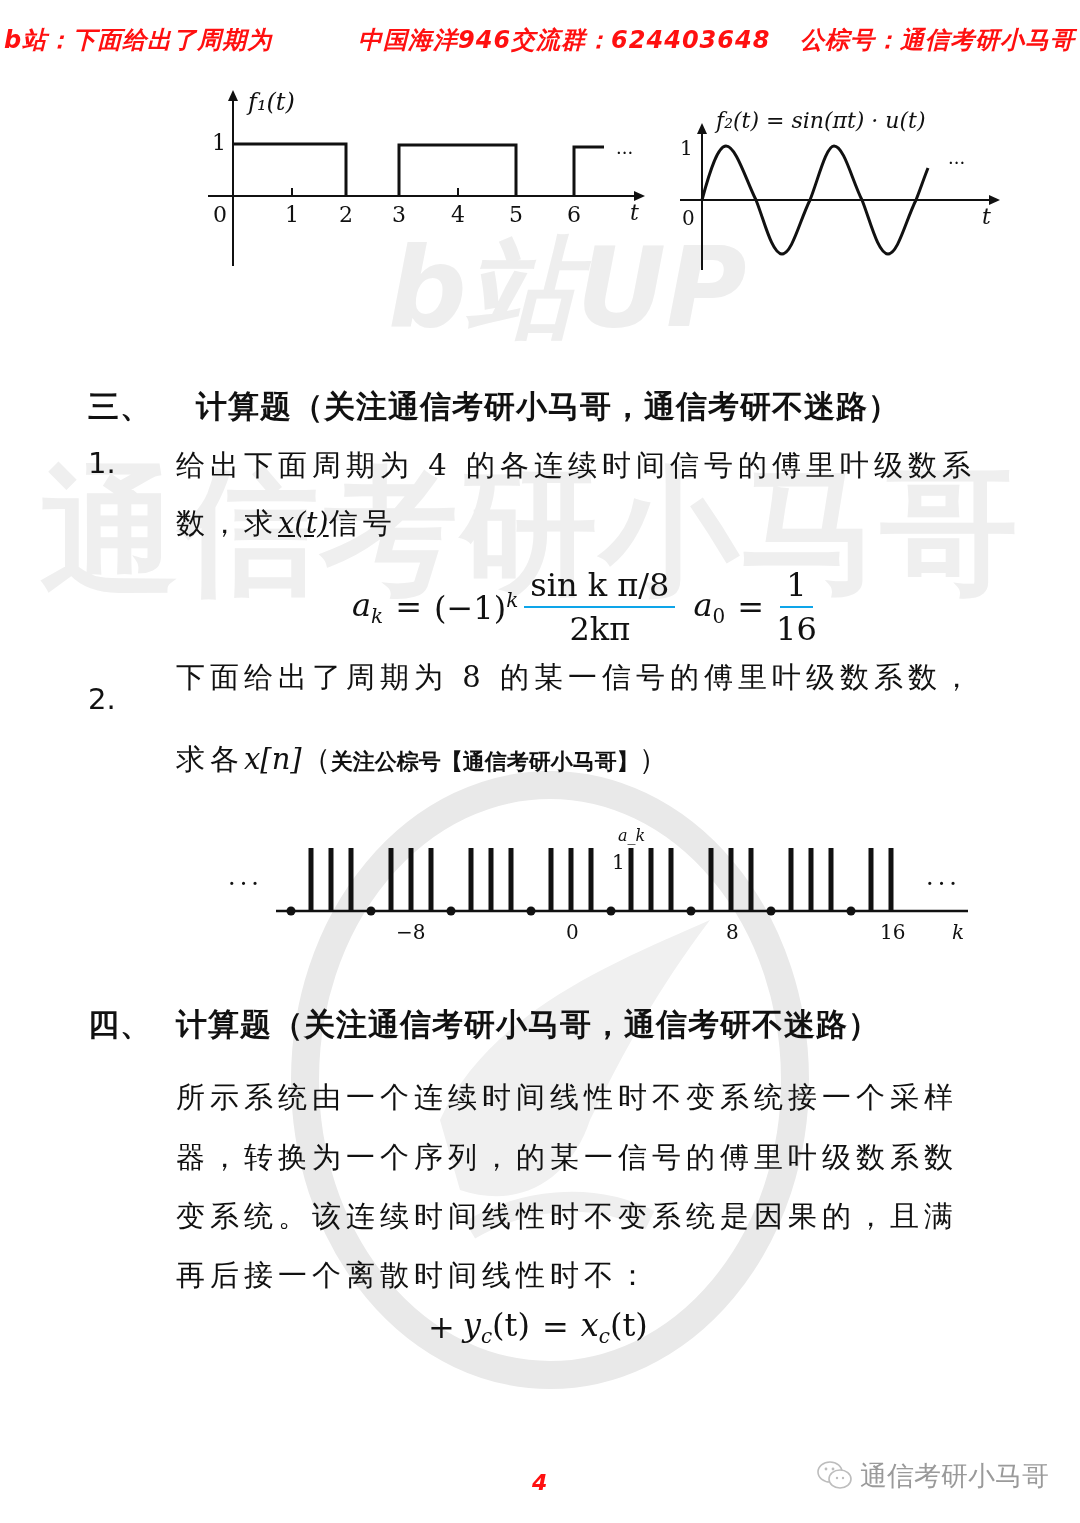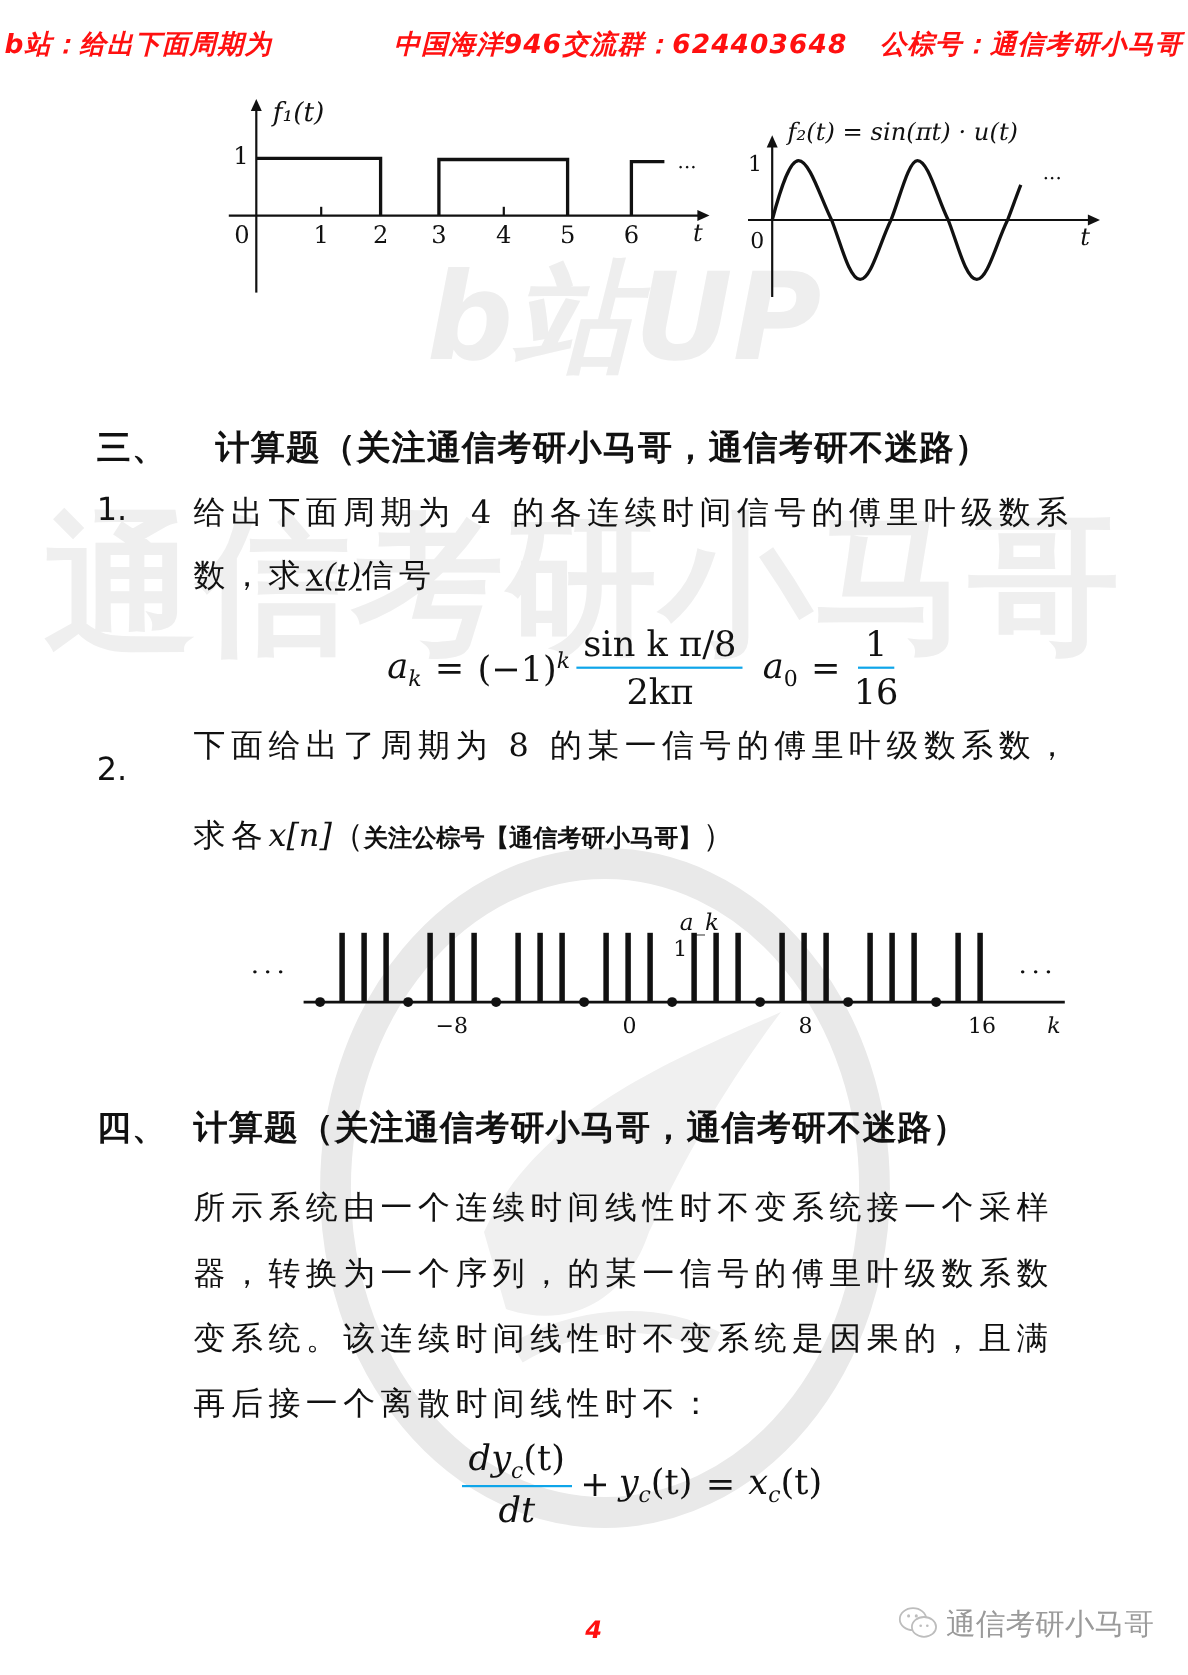--- a/index.html
+++ b/index.html
@@ -25,21 +25,21 @@
 <body>
 
 <div class="wm" style="left:340px; top:215px; font-size:110px; font-style:italic; color:#eeeeee;margin-left:48px;">b站UP</div>
 <div class="wm" style="left:40px; top:440px; font-size:138px; letter-spacing:2px; color:#efefef;">通信考研小马哥</div>
 <svg class="abs" style="left:290px; top:760px; z-index:0;" width="520" height="640" viewBox="0 0 520 640">
   <ellipse cx="260" cy="320" rx="245" ry="295" fill="none" stroke="#e9e9e9" stroke-width="28"></ellipse>
   <path d="M150 360 C 200 250, 330 200, 420 160 C 360 240, 330 300, 300 360 C 280 420, 230 450, 170 430 Z" fill="#f0f0f0"></path>
   <path d="M180 470 C 230 440, 300 430, 360 460" fill="none" stroke="#efefef" stroke-width="20"></path>
 </svg>
 
-<div class="hdr" style="left:4px;">b站：给出下面周期为</div>
+<div class="hdr" style="left:4px;">b站：下面给出了周期为</div>
 <div class="hdr" style="left:358px;">中国海洋946交流群：624403648</div>
 <div class="hdr" style="left:800px;">公棕号：通信考研小马哥</div>
 
 <div class="content" style="left:170px; top:80px; width:480px; height:200px;">
   <svg width="480" height="200" viewBox="0 0 480 200">
 
     <line x1="38" y1="116" x2="470" y2="116" stroke="#111" stroke-width="2"></line>
     <polygon points="475,116 464,111 464,121" fill="#111"></polygon>
     <line x1="63" y1="186" x2="63" y2="16" stroke="#111" stroke-width="2"></line>
     <polygon points="63,10 58,21 68,21" fill="#111"></polygon>
@@ -140,44 +140,40 @@
         <line x1="551" x2="551" y1="91" y2="28" stroke="#111" stroke-width="5"></line>
         <circle cx="571" cy="91" r="4.5" fill="#111"></circle>
         <line x1="591" x2="591" y1="91" y2="28" stroke="#111" stroke-width="5"></line>
         <line x1="611" x2="611" y1="91" y2="28" stroke="#111" stroke-width="5"></line>
         <line x1="631" x2="631" y1="91" y2="28" stroke="#111" stroke-width="5"></line>
         <circle cx="651" cy="91" r="4.5" fill="#111"></circle>
         <line x1="671" x2="671" y1="91" y2="28" stroke="#111" stroke-width="5"></line>
         <line x1="691" x2="691" y1="91" y2="28" stroke="#111" stroke-width="5"></line>
       </g>
   </svg>
-  <div class="abs math" style="left:418px; top:6px; font-size:21px;"><span>a_k</span></div>
+  <div class="abs math" style="left:418px; top:6px; font-size:16px;"><span>a_k</span></div>
   <div class="abs mrm" style="left:412px; top:30px; font-size:20px;">1</div>
   <div class="abs mrm" style="left:28px; top:50px; font-size:24px; letter-spacing:4px;">···</div>
   <div class="abs mrm" style="left:726px; top:50px; font-size:24px; letter-spacing:4px;">···</div>
   <div class="abs mrm" style="left:196px; top:100px; font-size:20px;">−8</div>
   <div class="abs mrm" style="left:366px; top:100px; font-size:20px;">0</div>
   <div class="abs mrm" style="left:526px; top:100px; font-size:20px;">8</div>
   <div class="abs mrm" style="left:680px; top:100px; font-size:20px;">16</div>
   <div class="abs math" style="left:752px; top:100px; font-size:20px;">k</div>
 </div>
 
 <div class="content section-title" style="left:88px; top:1004px;">四、</div>
 <div class="content section-title" style="left:176px; top:1004px;">计算题（关注通信考研小马哥，通信考研不迷路）</div>
 
 <div class="content para" style="left:176px; top:1078px;">所示系统由一个连续时间线性时不变系统接一个采样</div>
 <div class="content para" style="left:176px; top:1138px;">器，转换为一个序列，的某一信号的傅里叶级数系数</div>
 <div class="content para" style="left:176px; top:1197px;">变系统。该连续时间线性时不变系统是因果的，且满</div>
 <div class="content para" style="left:176px; top:1256px;">再后接一个离散时间线性时不：</div>
 
 <div class="content" style="left:420px; top:1306px; font-size:32px; display:flex; align-items:center; white-space:nowrap;">
-  <span class="frac">
-    <span class="top math"><span>dy</span><sub style="font-size:20px;">c</sub><span class="mrm">(t)</span></span>
-    <span class="bot math">dt</span>
-  </span>
   <span class="mrm" style="margin:0 8px;">+</span>
   <span class="math"><span>y</span><sub style="font-size:20px;">c</sub><span class="mrm">(t)</span></span>
   <span class="mrm" style="margin:0 12px;">=</span>
   <span class="math"><span>x</span><sub style="font-size:20px;">c</sub><span class="mrm">(t)</span></span>
 </div>
 
 <div class="content" style="left:532px; top:1470px; font-family:'DejaVu Sans',sans-serif; font-weight:bold; font-style:italic; font-size:22px; color:#ff1010;">4</div>
 <div class="content" style="left:816px; top:1458px; display:flex; align-items:center; gap:6px;">
   <svg width="38" height="34" viewBox="0 0 38 34">
     <ellipse cx="14" cy="13" rx="12" ry="10" fill="none" stroke="#bdbdbd" stroke-width="1.6"></ellipse>

